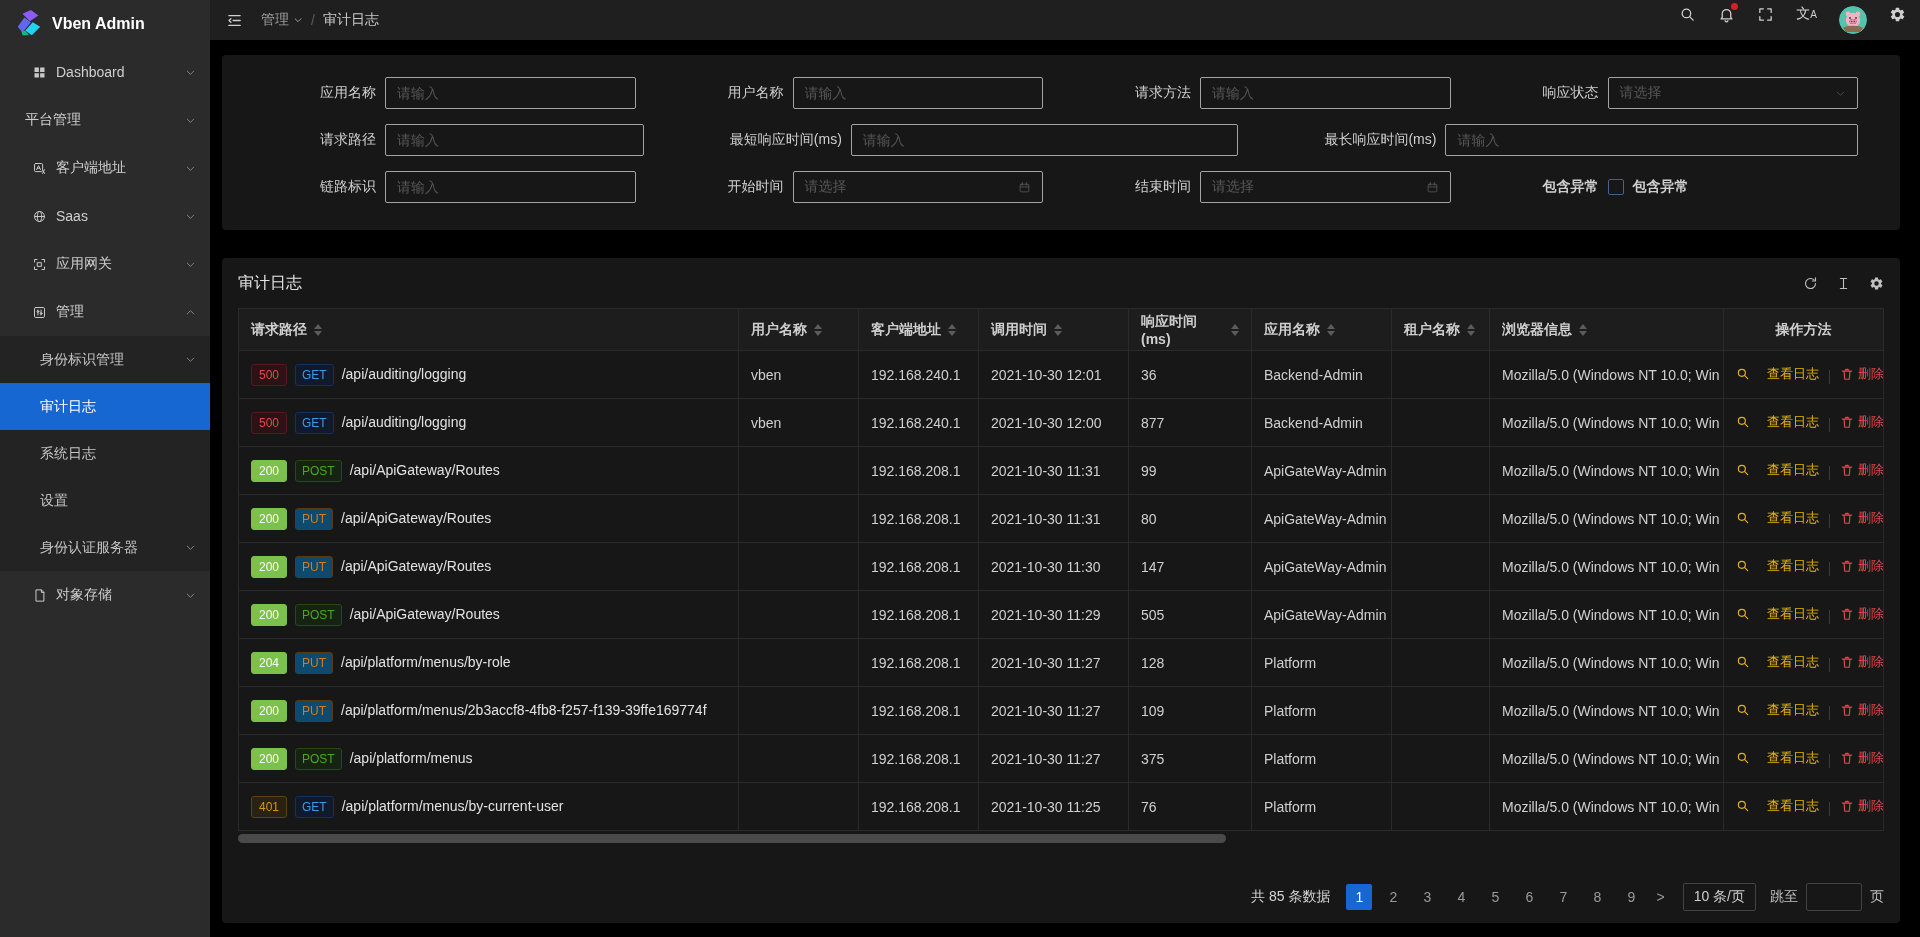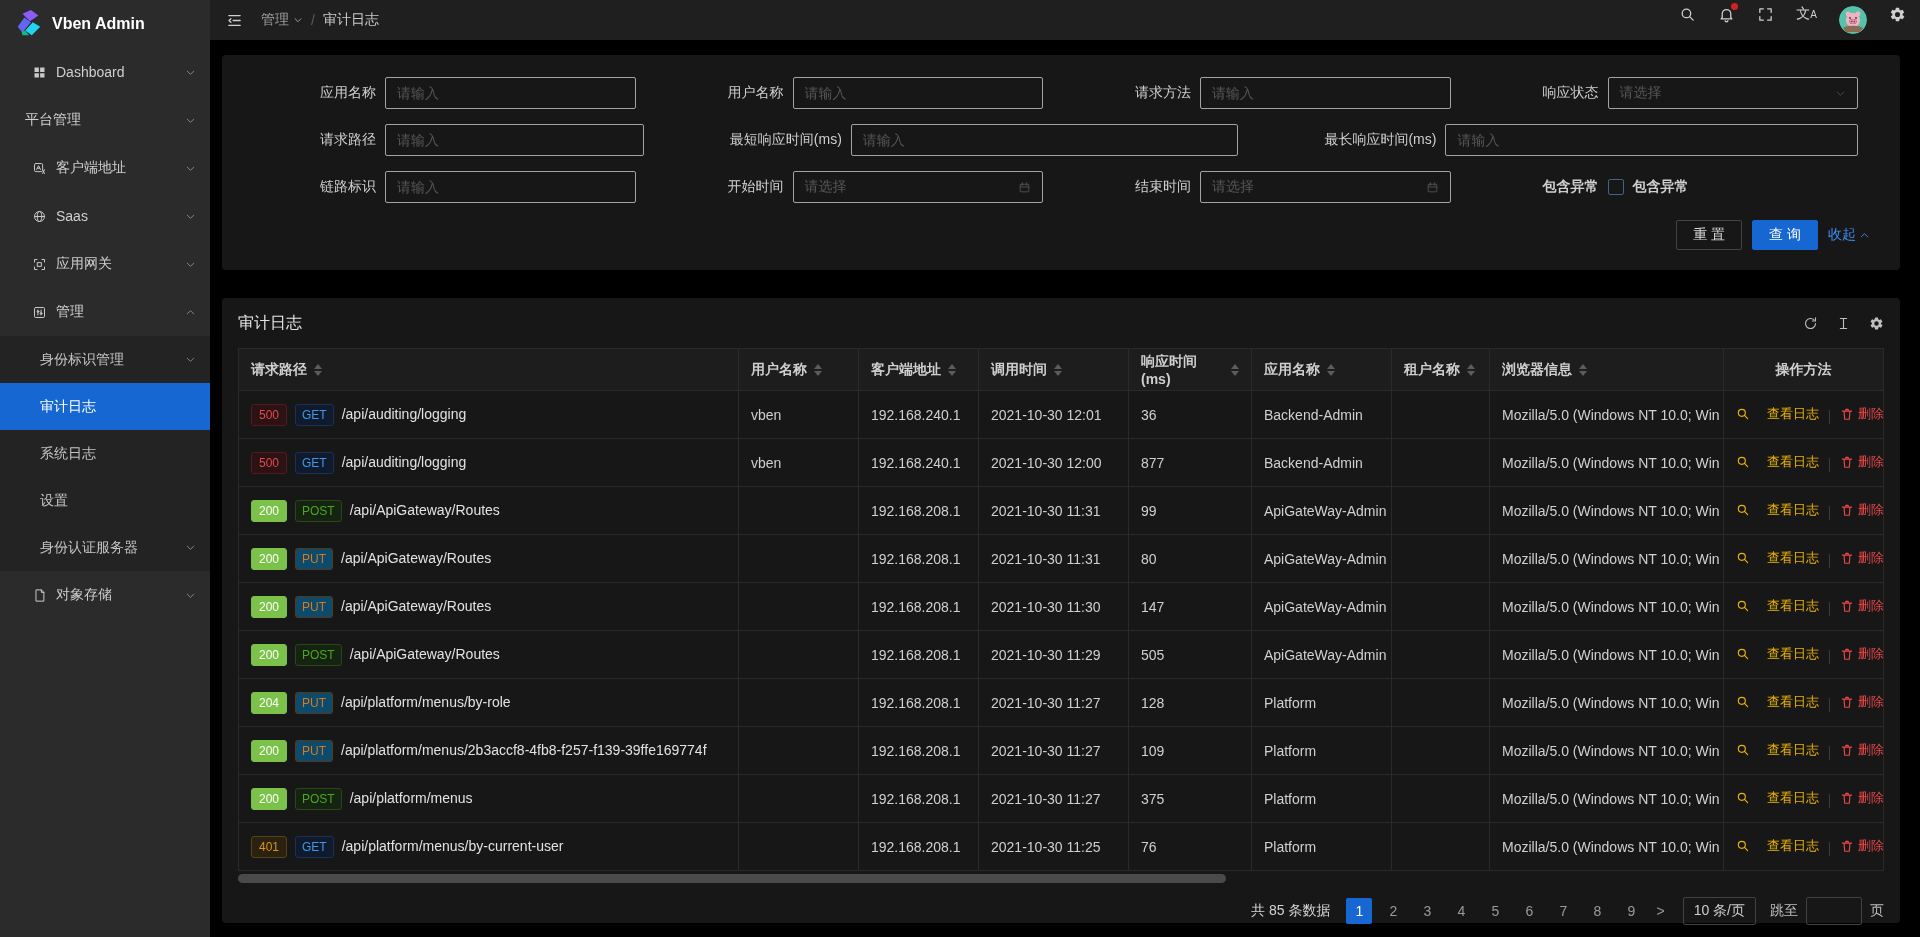--- a/index.html
+++ b/index.html
@@ -385,30 +385,20 @@
               </span>
           </div>
         </div>
         <div class="f-item chk-group">
           <label class="f-label">包含异常</label>
           <span class="checkbox"></span>
           <span class="chk-label">包含异常</span>
         </div>
       </div>
 
-      <div class="f-actions">
-        <button class="btn btn-default">重 置</button>
-        <button class="btn btn-primary">查 询</button>
-        <span class="link-collapse">
-          <span>收起</span>
-          <svg class="mic" style="width:11px;height:11px" viewBox="0 0 24 24">
-              <polyline points="5 15 12 8 19 15"></polyline>
-            </svg>
-        </span>
-      </div>
     </div>
 
     <div class="card table-card">
       <div class="t-head">
         <span class="t-title">审计日志</span>
         <div class="t-tools">
           <span>
               <svg class="hic" style="width:15px;height:15px" viewBox="0 0 24 24">
                 <path d="M20 12a8 8 0 1 1-2.4-5.7"></path>
                 <path d="M20 3v5h-5"></path>

